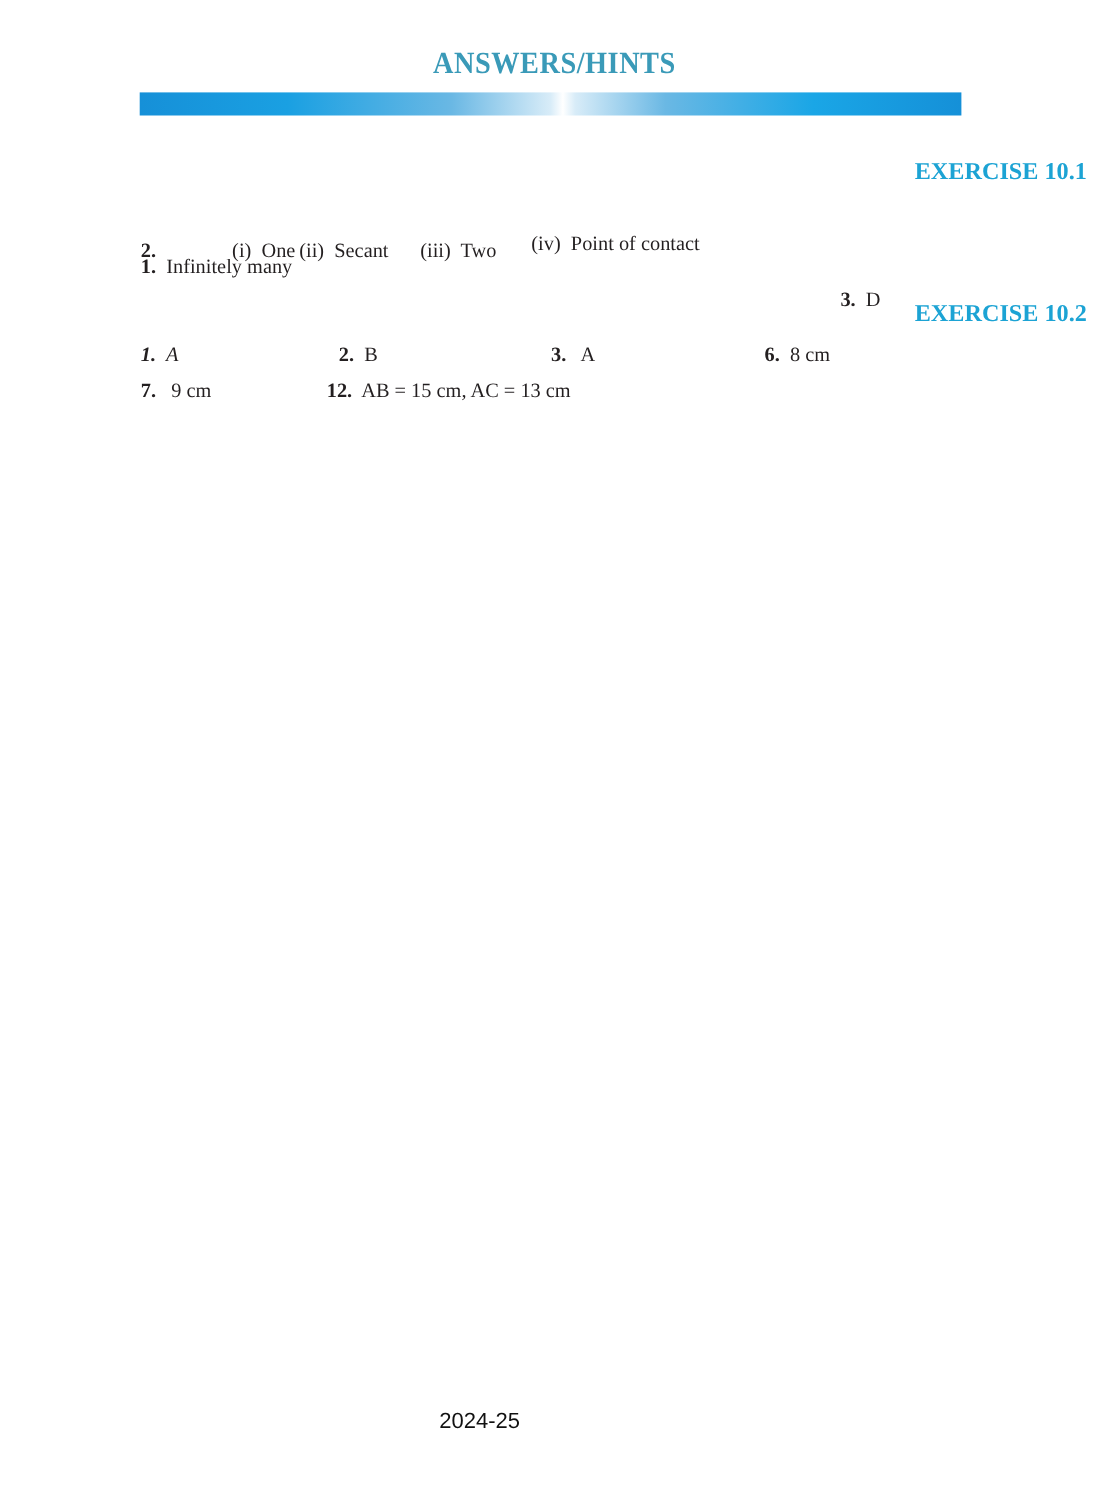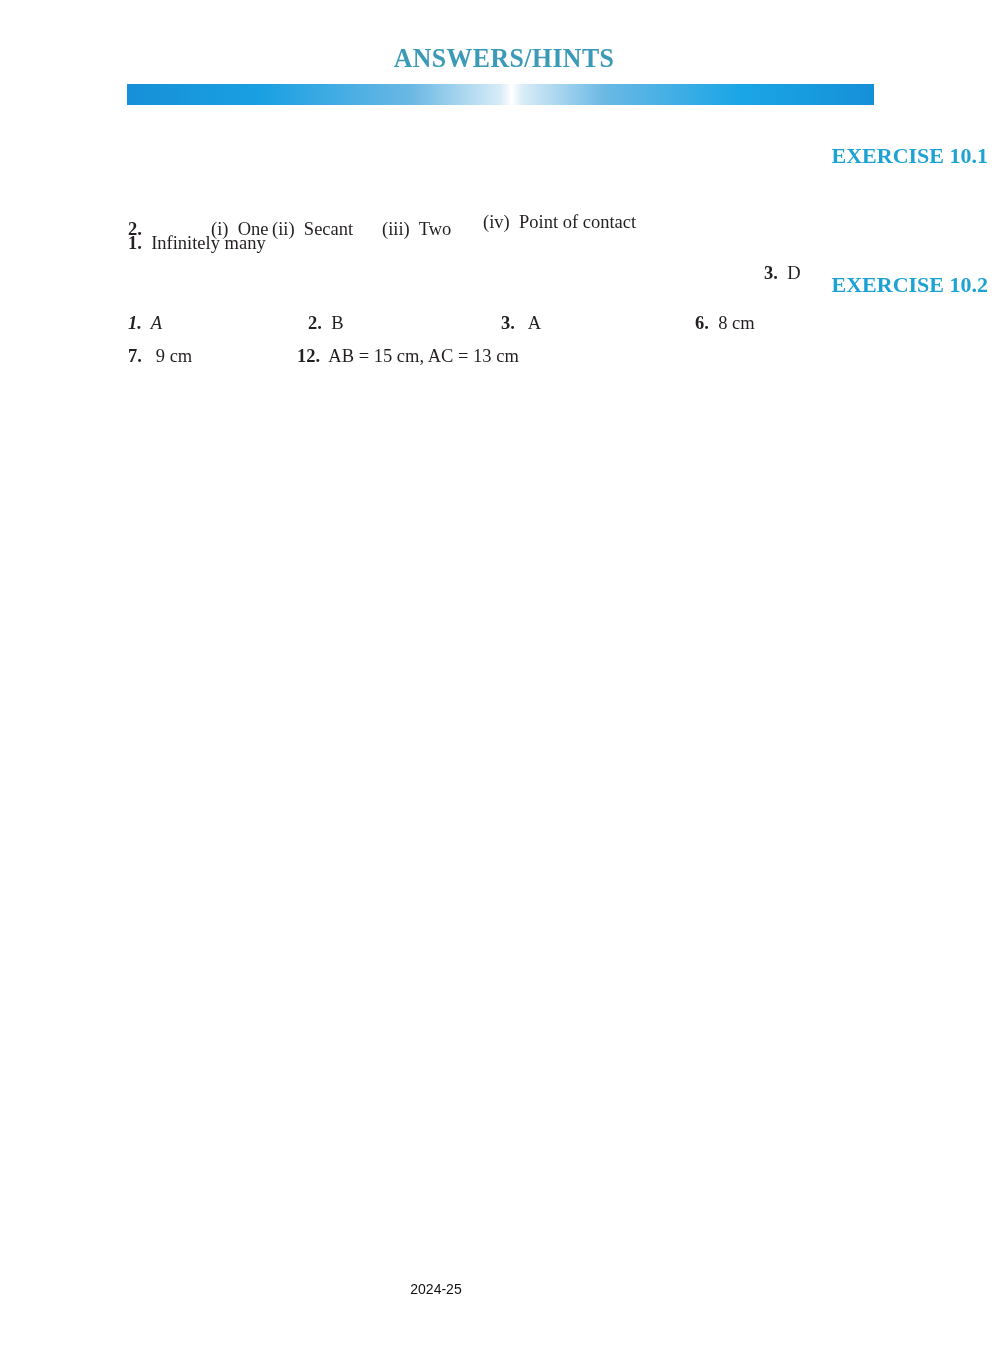--- a/index.html
+++ b/index.html
@@ -7,21 +7,21 @@
          font-family: "Liberation Serif", serif; color: #231f20; }
   .title { position: absolute; top: 42px; left: 0; width: 1008px; text-align: center;
            font-size: 28px; font-weight: bold; color: #3a9ab8; letter-spacing: 0.5px; transform: scaleX(0.92); }
   .bar { position: absolute; top: 84px; left: 127px; width: 747px; height: 21px;
          background: linear-gradient(to right, #1690d8 0%, #1aa0e2 18%, #6ab8e4 38%, #d8ecf8 50%, #ffffff 51.5%, #d8ecf8 53%, #6ab8e4 64%, #1aa6e6 82%, #1590d8 100%); }
   .ex-head { position: absolute; left: 0; width: 968px; text-align: right;
              font-size: 22px; font-weight: bold; color: #1ca3d4; }
   .item { position: absolute; font-size: 18.5px; white-space: nowrap; }
   .num { font-weight: bold; }
   .footer { position: absolute; top: 1281px; left: 0; width: 872px; text-align: center;
-            font-family: "Liberation Sans", sans-serif; font-size: 14px; color: #111; }
+            font-family: "Liberation Sans", sans-serif; font-size: 20px; color: #111; }
 </style>
 </head>
 <body>
 
 <div class="title">ANSWERS/HINTS</div>
 <div class="bar"></div>
 
 <div class="ex-head" style="top:143px; left:20px;">EXERCISE  10.1</div>
 
 <div class="item" style="top:185px; left:128px;margin-top:48px;">

